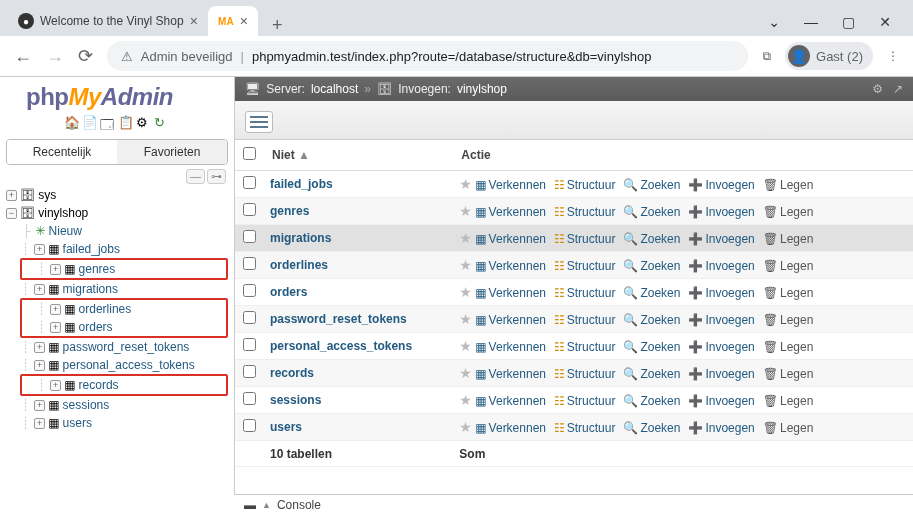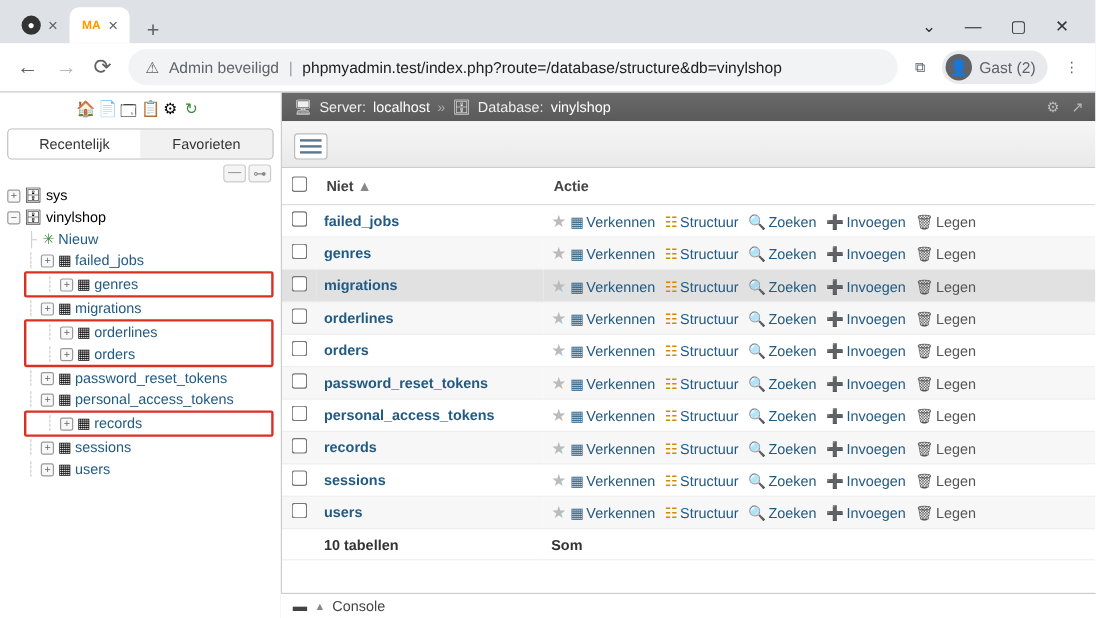--- a/index.html
+++ b/index.html
@@ -86,20 +86,21 @@
 .console { position: absolute; bottom: 0; left: 234px; right: 0; background: #fff; border-top: 1px solid #ccc; padding: 3px 10px; font-size: 12px; color: #444; display: flex; align-items: center; gap: 6px; }
 .console .tri { font-size: 9px; color: #888; }
 </style>
 </head>
 <body>
 
 <div class="browser-chrome">
   <div class="tabs-bar">
     <div class="tab">
       <span class="favicon" style="background:#333;color:#fff">●</span>
+      <span class="title">Welcome to the Vinyl Shop</span>
       <span class="close">×</span>
     </div>
     <div class="tab active">
       <span class="favicon" style="color:#ff9900;font-weight:bold">MA</span>
       <span class="close">×</span>
     </div>
     <span class="new-tab">+</span>
     <div class="window-controls">
       <span>⌄</span>
       <span>—</span>
@@ -122,20 +123,23 @@
       <span class="avatar">👤</span>
       <span>Gast (2)</span>
     </span>
     <span style="color:#5f6368">⋮</span>
   </div>
 </div>
 
 <div class="app">
 
   <div class="sidebar">
+    <div class="logo">
+      <span class="p1">php</span><span class="p2">My</span><span class="p3">Admin</span>
+    </div>
     <div class="toolbar-icons">
       <span>🏠</span>
       <span>📄</span>
       <span>🗔</span>
       <span>📋</span>
       <span>⚙</span>
       <span style="color:#3a8a3a">↻</span>
     </div>
     <div class="side-tabs">
       <button class="active">Recentelijk</button>
@@ -230,21 +234,21 @@
       </div>
   </div>
 
   <div class="main">
     <div class="breadcrumb">
       <span>🖥</span>
       <span>Server:</span>
       <a>localhost</a>
       <span class="sep">»</span>
       <span>🗄</span>
-      <span>Database:</span>
+      <span>Invoegen:</span>
       <a>vinylshop</a>
       <span class="gear">
         <span>⚙</span>
         <span>↗</span>
       </span>
     </div>
     <div class="toolbar2">
       <span class="hamburger">
           <span></span>
           <span></span>

